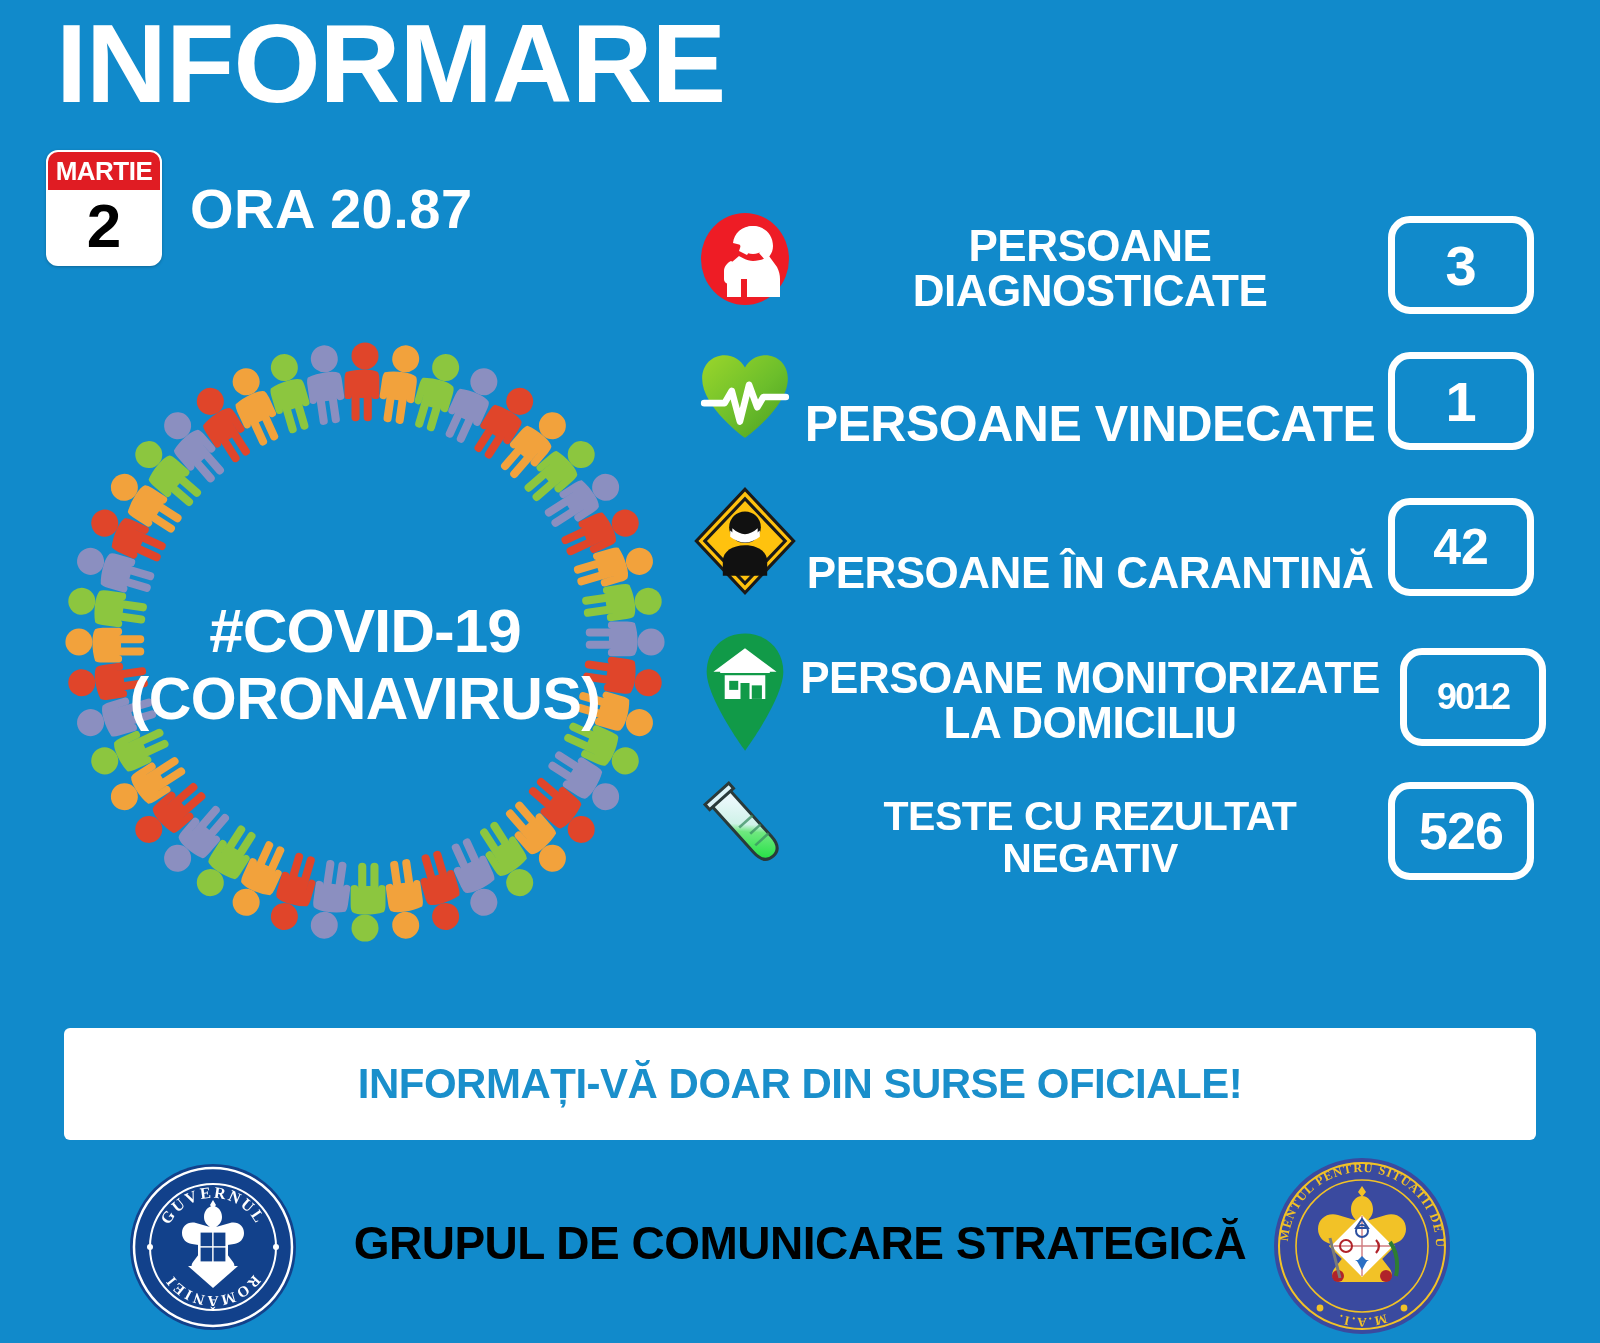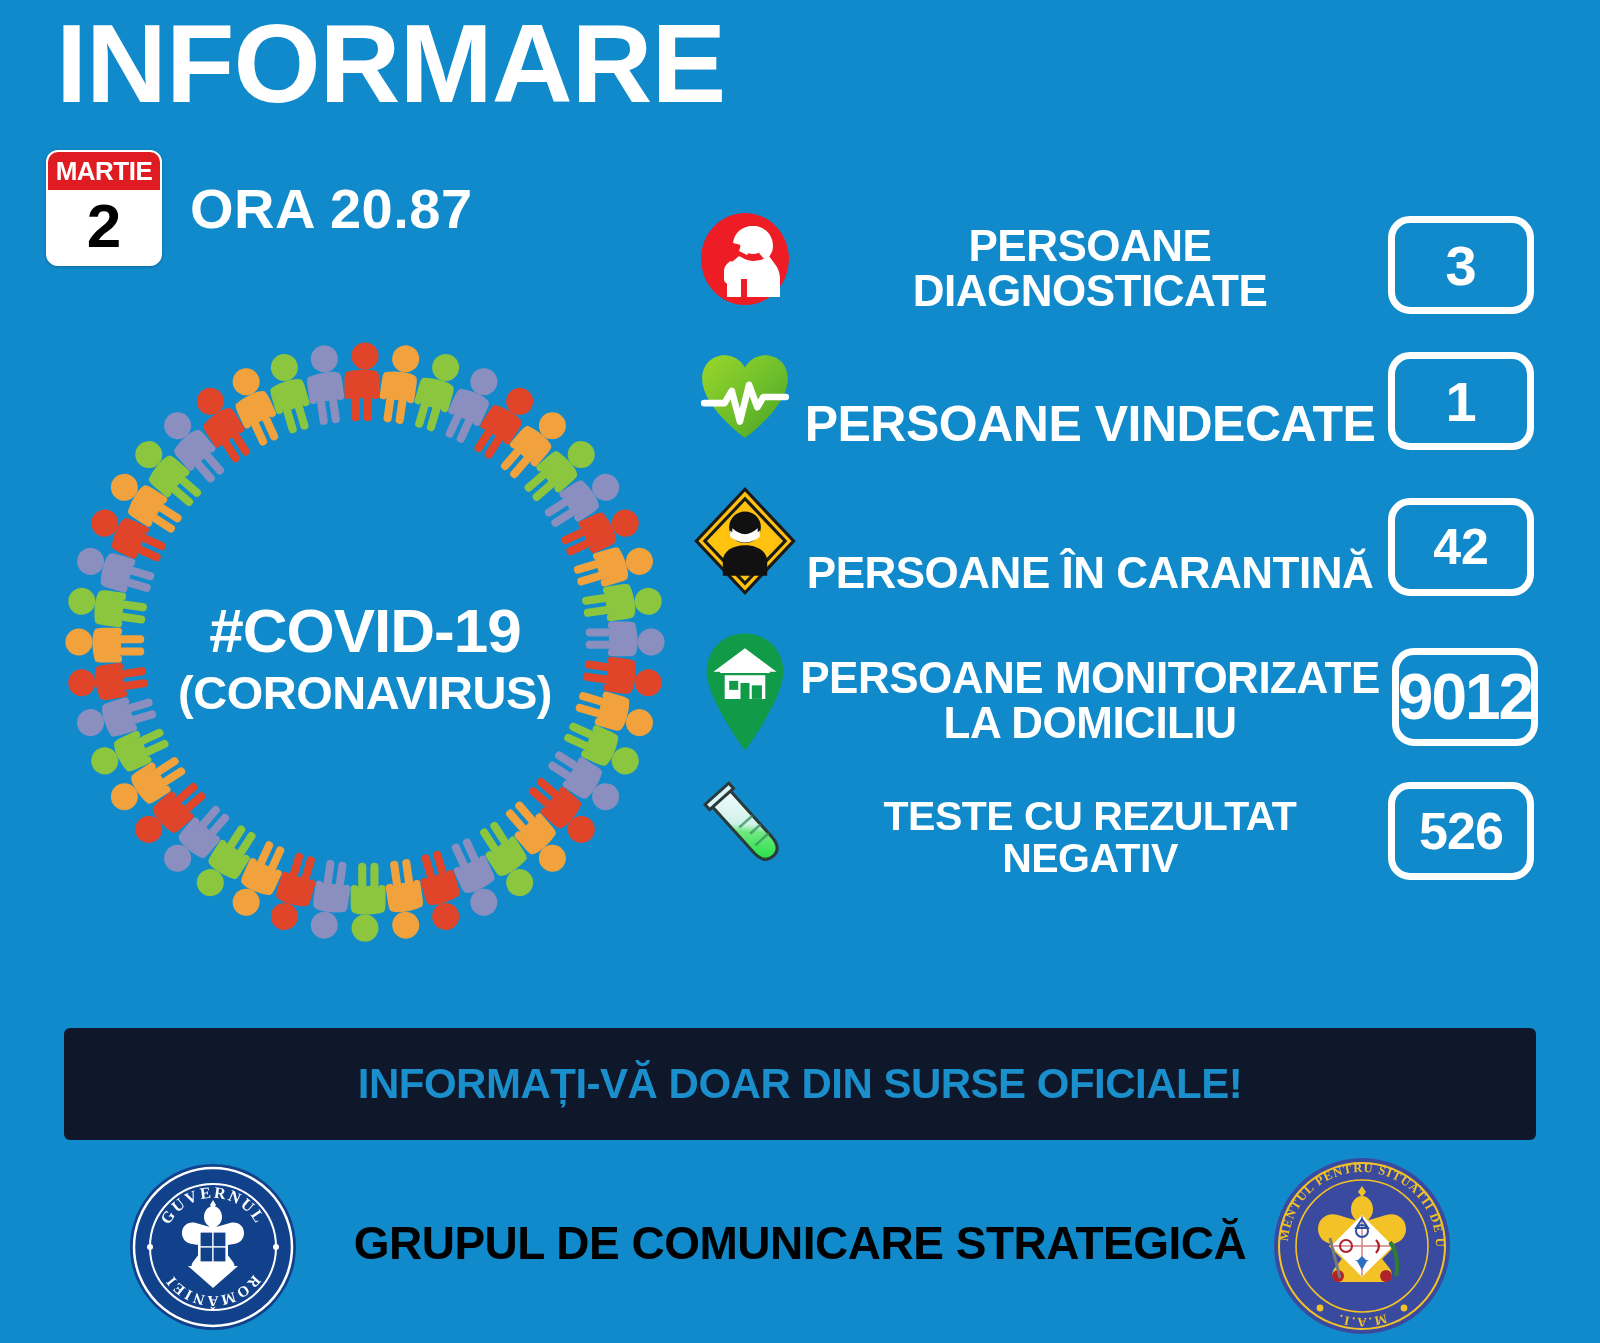--- a/index.html
+++ b/index.html
@@ -34,21 +34,21 @@
   }
   #hour{font-size:56px;font-weight:bold;color:#ffffff;letter-spacing:.5px;}
 
   
   #circle-wrap{position:absolute;left:55px;top:330px;width:620px;height:630px;}
   #ring{position:absolute;inset:0;}
   #covid-label{
     position:absolute;left:0;right:0;top:268px;text-align:center;color:#fff;
   }
   #covid-main{font-size:62px;font-weight:bold;letter-spacing:-1px;line-height:1.05;}
-  #covid-sub{font-size:47px;font-weight:bold;letter-spacing:-.5px;margin-top:2px;}
+  #covid-sub{font-size:59px;font-weight:bold;letter-spacing:-.5px;margin-top:2px;}
 
   
   #stats{position:absolute;left:690px;top:196px;width:870px;}
   .row{position:absolute;display:flex;align-items:flex-end;}
   .icon-cell{width:110px;height:110px;flex:0 0 110px;display:flex;align-items:center;justify-content:center;}
   .label{
     color:#ffffff;font-weight:bold;text-align:center;
     line-height:1.02;letter-spacing:-.5px;
   }
   .numbox{
@@ -64,30 +64,30 @@
   #row2{top:136px;left:0;width:870px;height:118px;}
   #row2 .label{font-size:50px;width:580px;}
   #row2 .numbox{width:132px;height:84px;font-size:56px;margin-left:8px;}
 
   #row3{top:276px;left:0;width:870px;height:124px;}
   #row3 .label{font-size:44px;width:580px;}
   #row3 .numbox{width:132px;height:84px;font-size:50px;margin-left:8px;}
 
   #row4{top:414px;left:0;width:870px;height:136px;}
   #row4 .label{font-size:44px;width:580px;}
-  #row4 .numbox{width:132px;height:84px;font-size:64px;margin-left:12px;letter-spacing:-2px;}
+  #row4 .numbox{width:132px;height:84px;font-size:36px;margin-left:20px;letter-spacing:-2px;}
 
   #row5{top:566px;left:0;width:870px;height:118px;}
   #row5 .label{font-size:41px;width:580px;}
   #row5 .numbox{width:132px;height:84px;font-size:52px;margin-left:8px;letter-spacing:-1px;}
 
   
   #banner{
     position:absolute;left:64px;top:1028px;width:1472px;height:112px;
-    background:#0f172a;border-radius:6px;
+    background:#ffffff;border-radius:6px;
     display:flex;flex-direction:column;align-items:center;justify-content:center;
   }
   #banner-l1{color:#1A8FCB;font-size:42px;font-weight:bold;letter-spacing:-.5px;line-height:1.05;}
   #banner-l2{color:#1A8FCB;font-size:38px;font-weight:bold;letter-spacing:-.5px;line-height:1.05;margin-top:4px;}
 
   
   #footer{position:absolute;left:0;top:1150px;width:1600px;height:193px;}
   #footer-text{
     position:absolute;left:0;right:0;top:66px;text-align:center;
     color:#000000;font-size:46px;font-weight:bold;letter-spacing:-.5px;

